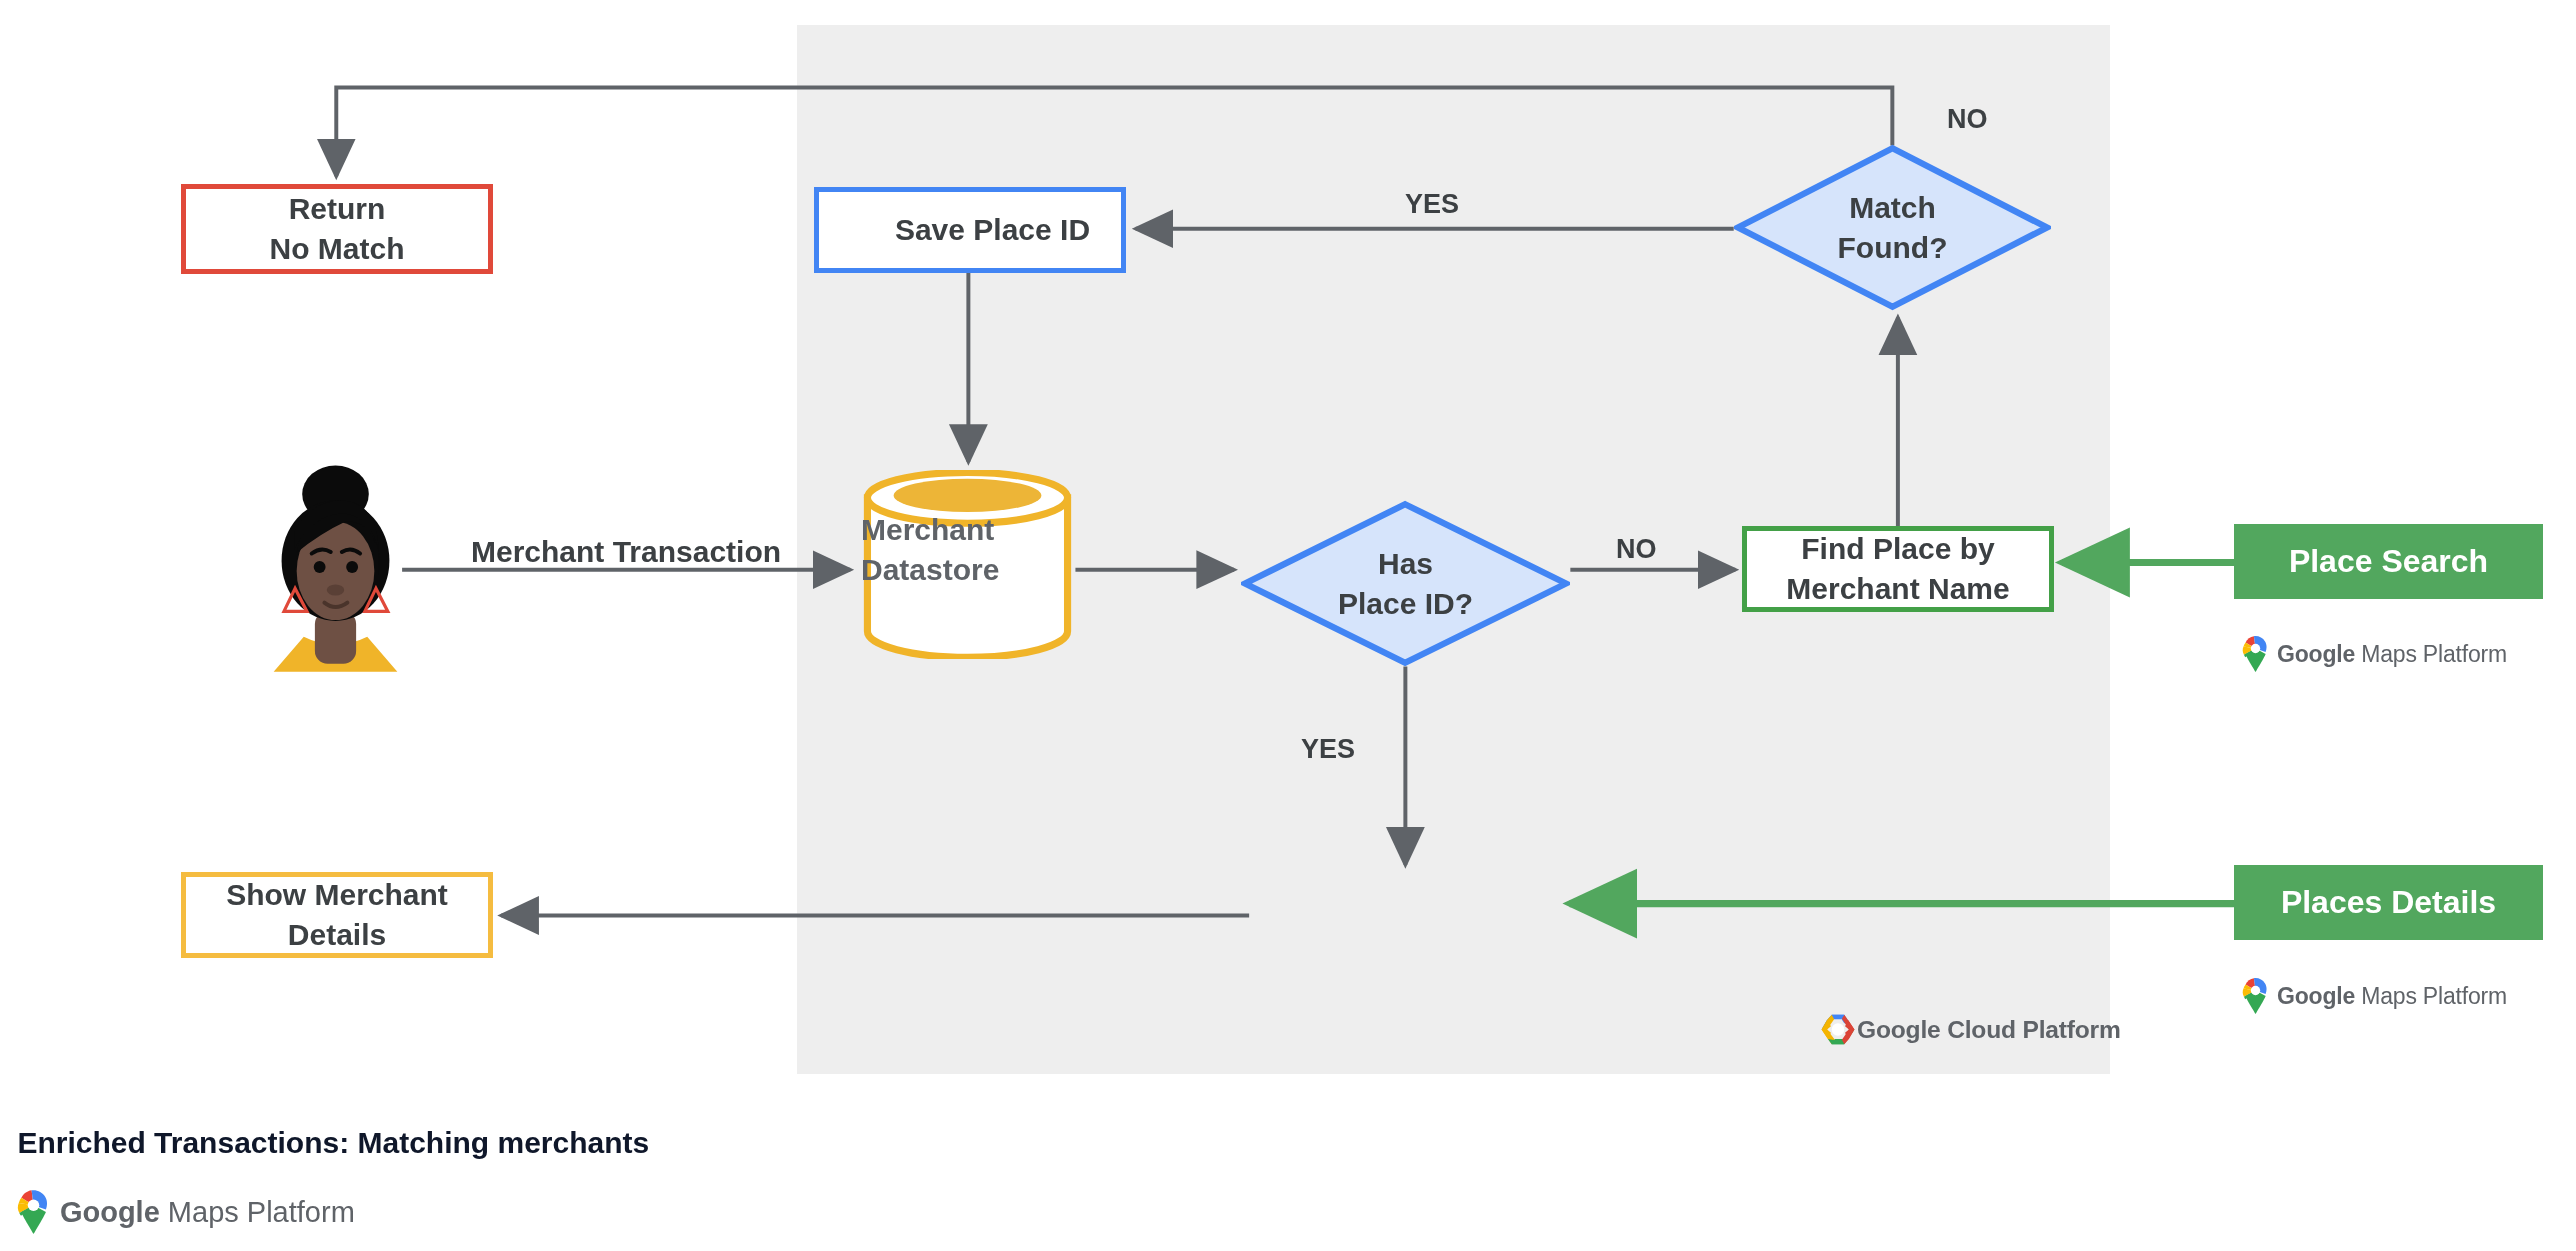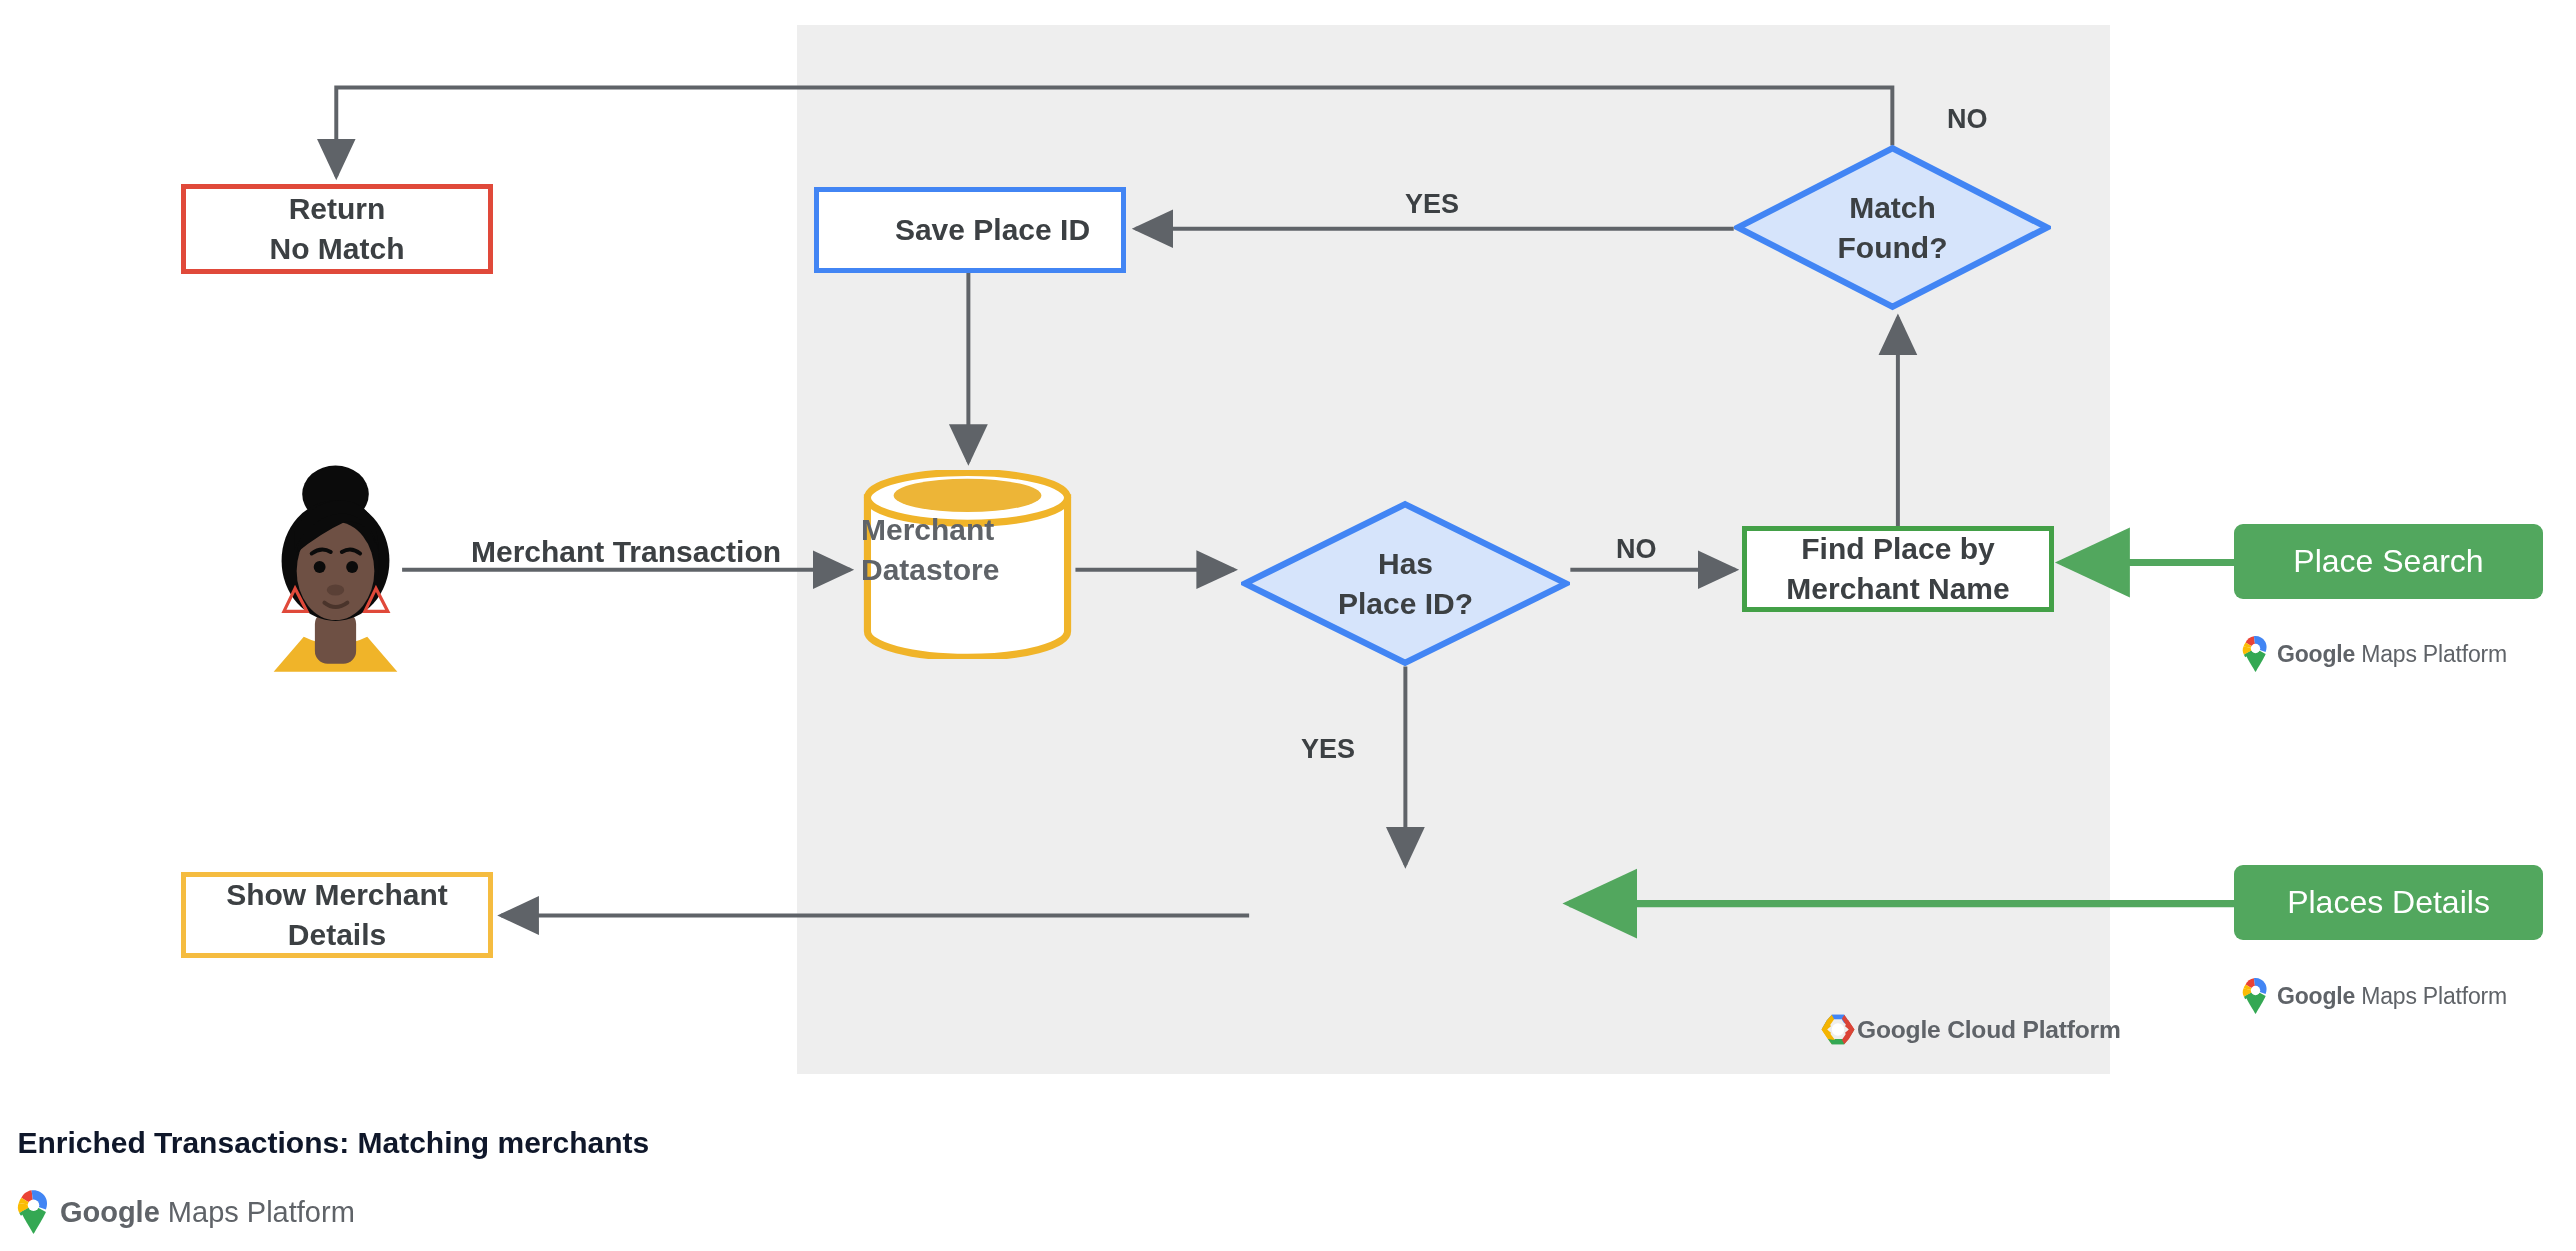--- a/index.html
+++ b/index.html
@@ -115,23 +115,23 @@
 
   
   .api-btn {
     position: absolute;
     box-sizing: border-box;
     display: flex;
     align-items: center;
     justify-content: center;
     background: #52A75E;
     color: #FFFFFF;
-    font-weight: normal;
+    font-weight: bold;
     font-size: 32px;
-    border-radius: 9px;
+    border-radius: 0;
   }
   .btn-place-search  { left: 2234px; top: 524px;  width: 309px; height: 75px; }
   .btn-places-detail { left: 2234px; top: 865px; width: 309px; height: 75px; }
 
   
   .gmp-lockup {
     position: absolute;
     display: flex;
     align-items: center;
     gap: 8px;

